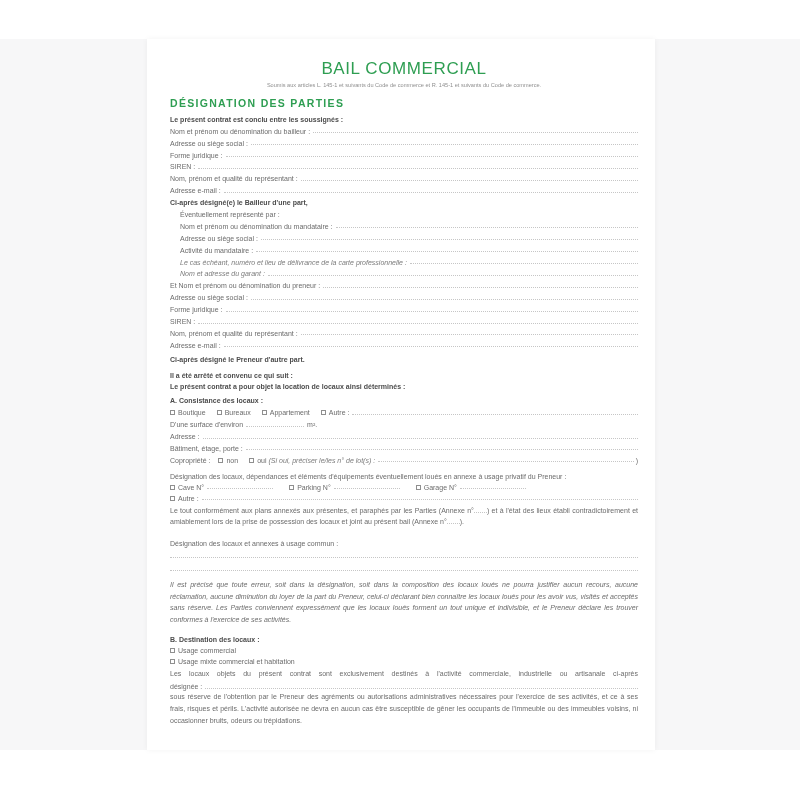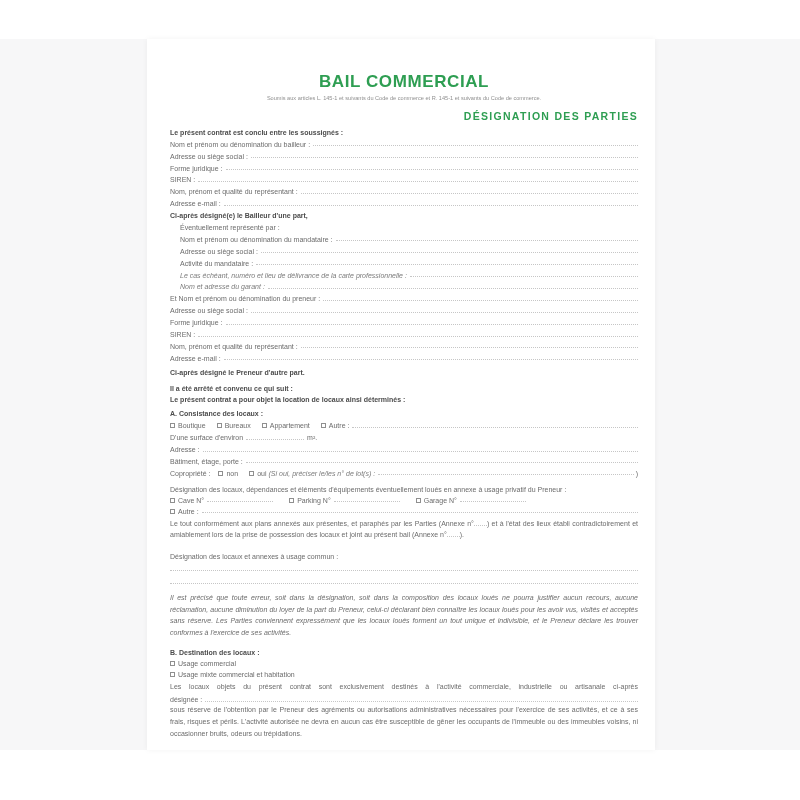--- a/index.html
+++ b/index.html
@@ -11,30 +11,29 @@
   .viewport {
     position:absolute; top:39px; left:0; width:800px; height:711px;
     background:#f7f7f8;
   }
   .page {
     position:absolute; left:147px; top:0; width:508px; height:711px;
     background:#ffffff; box-shadow:0 0 6px rgba(0,0,0,0.05);
     box-sizing:border-box; padding:14px 17px 0 23px; overflow:hidden;
   }
   .doc-title {
-    text-align:center; font-weight:bold; font-size:17px; letter-spacing:0.6px;
-    color:#2e9e52; margin-top:19px;
+    text-align:center; font-weight:normal; font-size:17px; letter-spacing:0.6px;
+    color:#2e9e52; margin-top:6px;
   }
   .doc-subtitle {
     text-align:center; font-size:5.6px; color:#8f8f8f; margin-top:3px;
   }
   .section-heading {
     color:#2e9e52; font-weight:bold; font-size:10.5px; letter-spacing:1.3px;
     margin:9px 0 3px 0;
-    text-align:right;
   }
   .row {
     display:flex; align-items:flex-end; height:11.9px;
     font-size:7px; color:#6b6b6b;
   }
   .row.compact { height:11px; }
   .lbl { white-space:nowrap; padding-bottom:1px; }
   .bold-line { font-weight:bold; color:#4c4c4c; }
   .italic { font-style:italic; color:#7b7b7b; }
   .fill {

